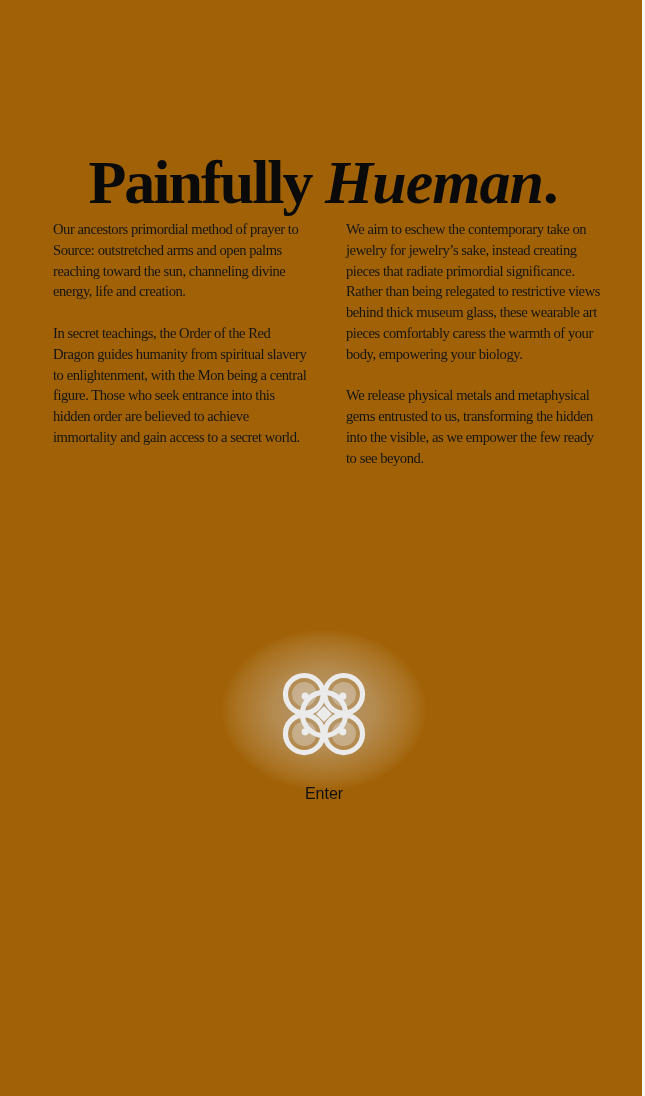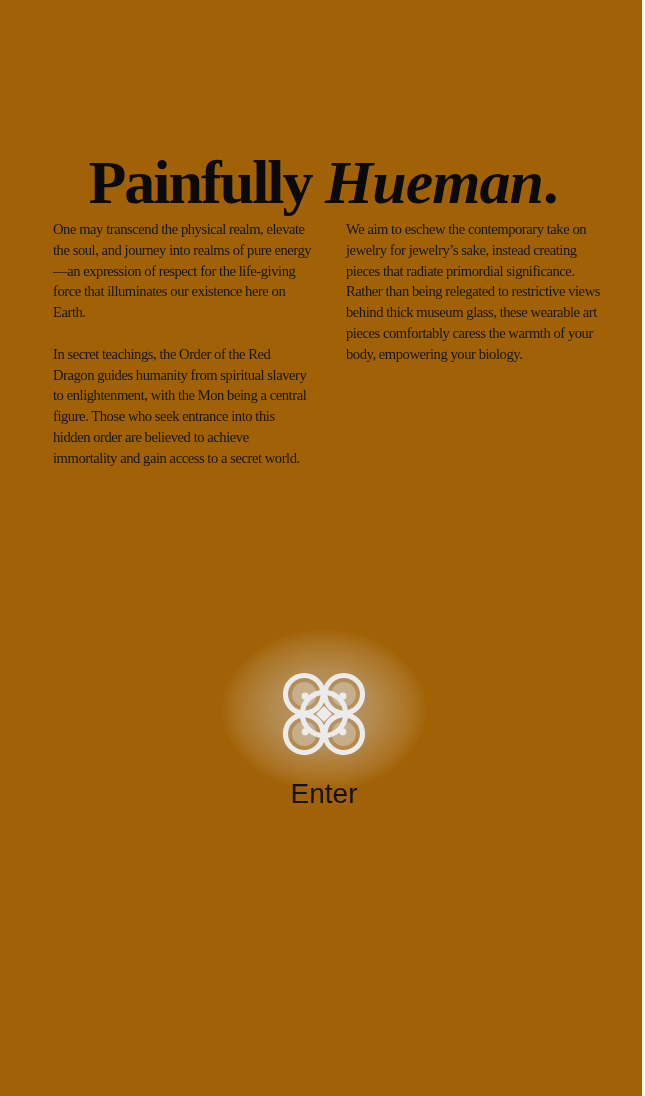--- a/index.html
+++ b/index.html
@@ -85,40 +85,41 @@
       width: 94px;
       height: 94px;
     }
     .enter-label {
       position: absolute;
       left: 0;
       top: 150px;
       width: 204px;
       text-align: center;
       font-family: "Liberation Sans", "DejaVu Sans", sans-serif;
-      font-size: 28px;
+      font-size: 16px;
       line-height: 28px;
       color: #111111;
       cursor: pointer;
     }
   </style>
 </head>
 <body>
 
 <div class="page">
 
   <h1 class="title"><span>Painfully </span><span class="italic">Hueman</span><span>.</span></h1>
 
   <div class="col col-left">
-    <p>One may transcend the physical realm, elevate the soul, and journey into realms of pure energy—an expression of respect for the life-giving force that illuminates our existence here on Earth.</p>
+    <p>Our ancestors primordial method of prayer to Source: outstretched arms and open palms reaching toward the sun, channeling divine energy, life and creation.</p>
     <p>In secret teachings, the Order of the Red Dragon guides humanity from spiritual slavery to enlightenment, with the Mon being a central figure. Those who seek entrance into this hidden order are believed to achieve immortality and gain access to a secret world.</p>
   </div>
 
   <div class="col col-right">
     <p>We aim to eschew the contemporary take on jewelry for jewelry’s sake, instead creating pieces that radiate primordial significance. Rather than being relegated to restrictive views behind thick museum glass, these wearable art pieces comfortably caress the warmth of your body, empowering your biology.</p>
+    <p>We release physical metals and metaphysical gems entrusted to us, transforming the hidden into the visible, as we empower the few ready to see beyond.</p>
   </div>
 
   <div class="enter-block">
     <div class="logo-glow">
       <svg class="logo-icon" viewBox="0 0 100 100" xmlns="http://www.w3.org/2000/svg">
         <g fill="none" stroke="#ebebeb" stroke-width="5.5">
           <circle cx="29" cy="29" r="20"></circle>
           <circle cx="71" cy="29" r="20"></circle>
           <circle cx="29" cy="71" r="20"></circle>
           <circle cx="71" cy="71" r="20"></circle>

